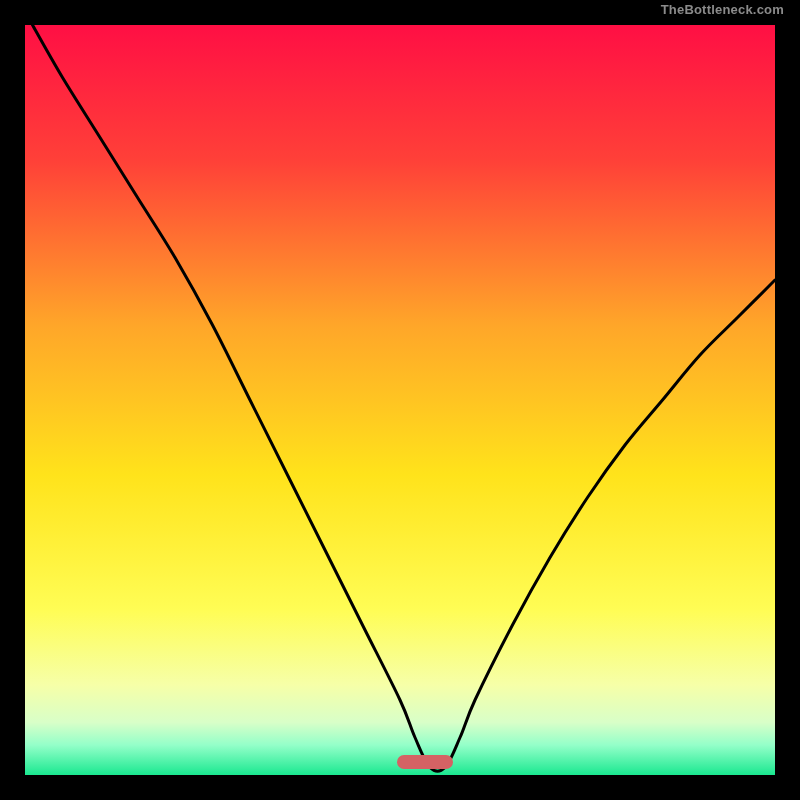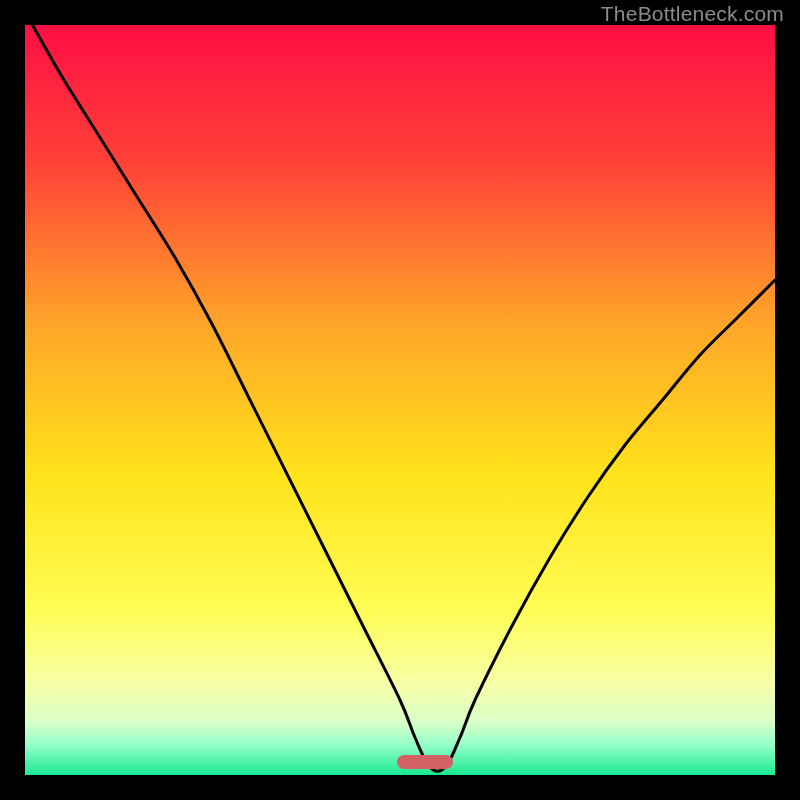--- a/index.html
+++ b/index.html
@@ -43,22 +43,22 @@
   }
   .marker {
     position: absolute;
     border-radius: 999px;
   }
   .watermark {
     position: absolute;
     top: 2px;
     right: 16px;
     font-family: Arial, Helvetica, sans-serif;
-    font-size: 21px;
-    font-weight: 400;
+    font-size: 13px;
+    font-weight: 700;
     color: #8b8b8b;
     letter-spacing: 0.2px;
   }
 </style>
 </head>
 <body>
 
 <div class="frame">
 
   <div class="watermark">TheBottleneck.com</div>

